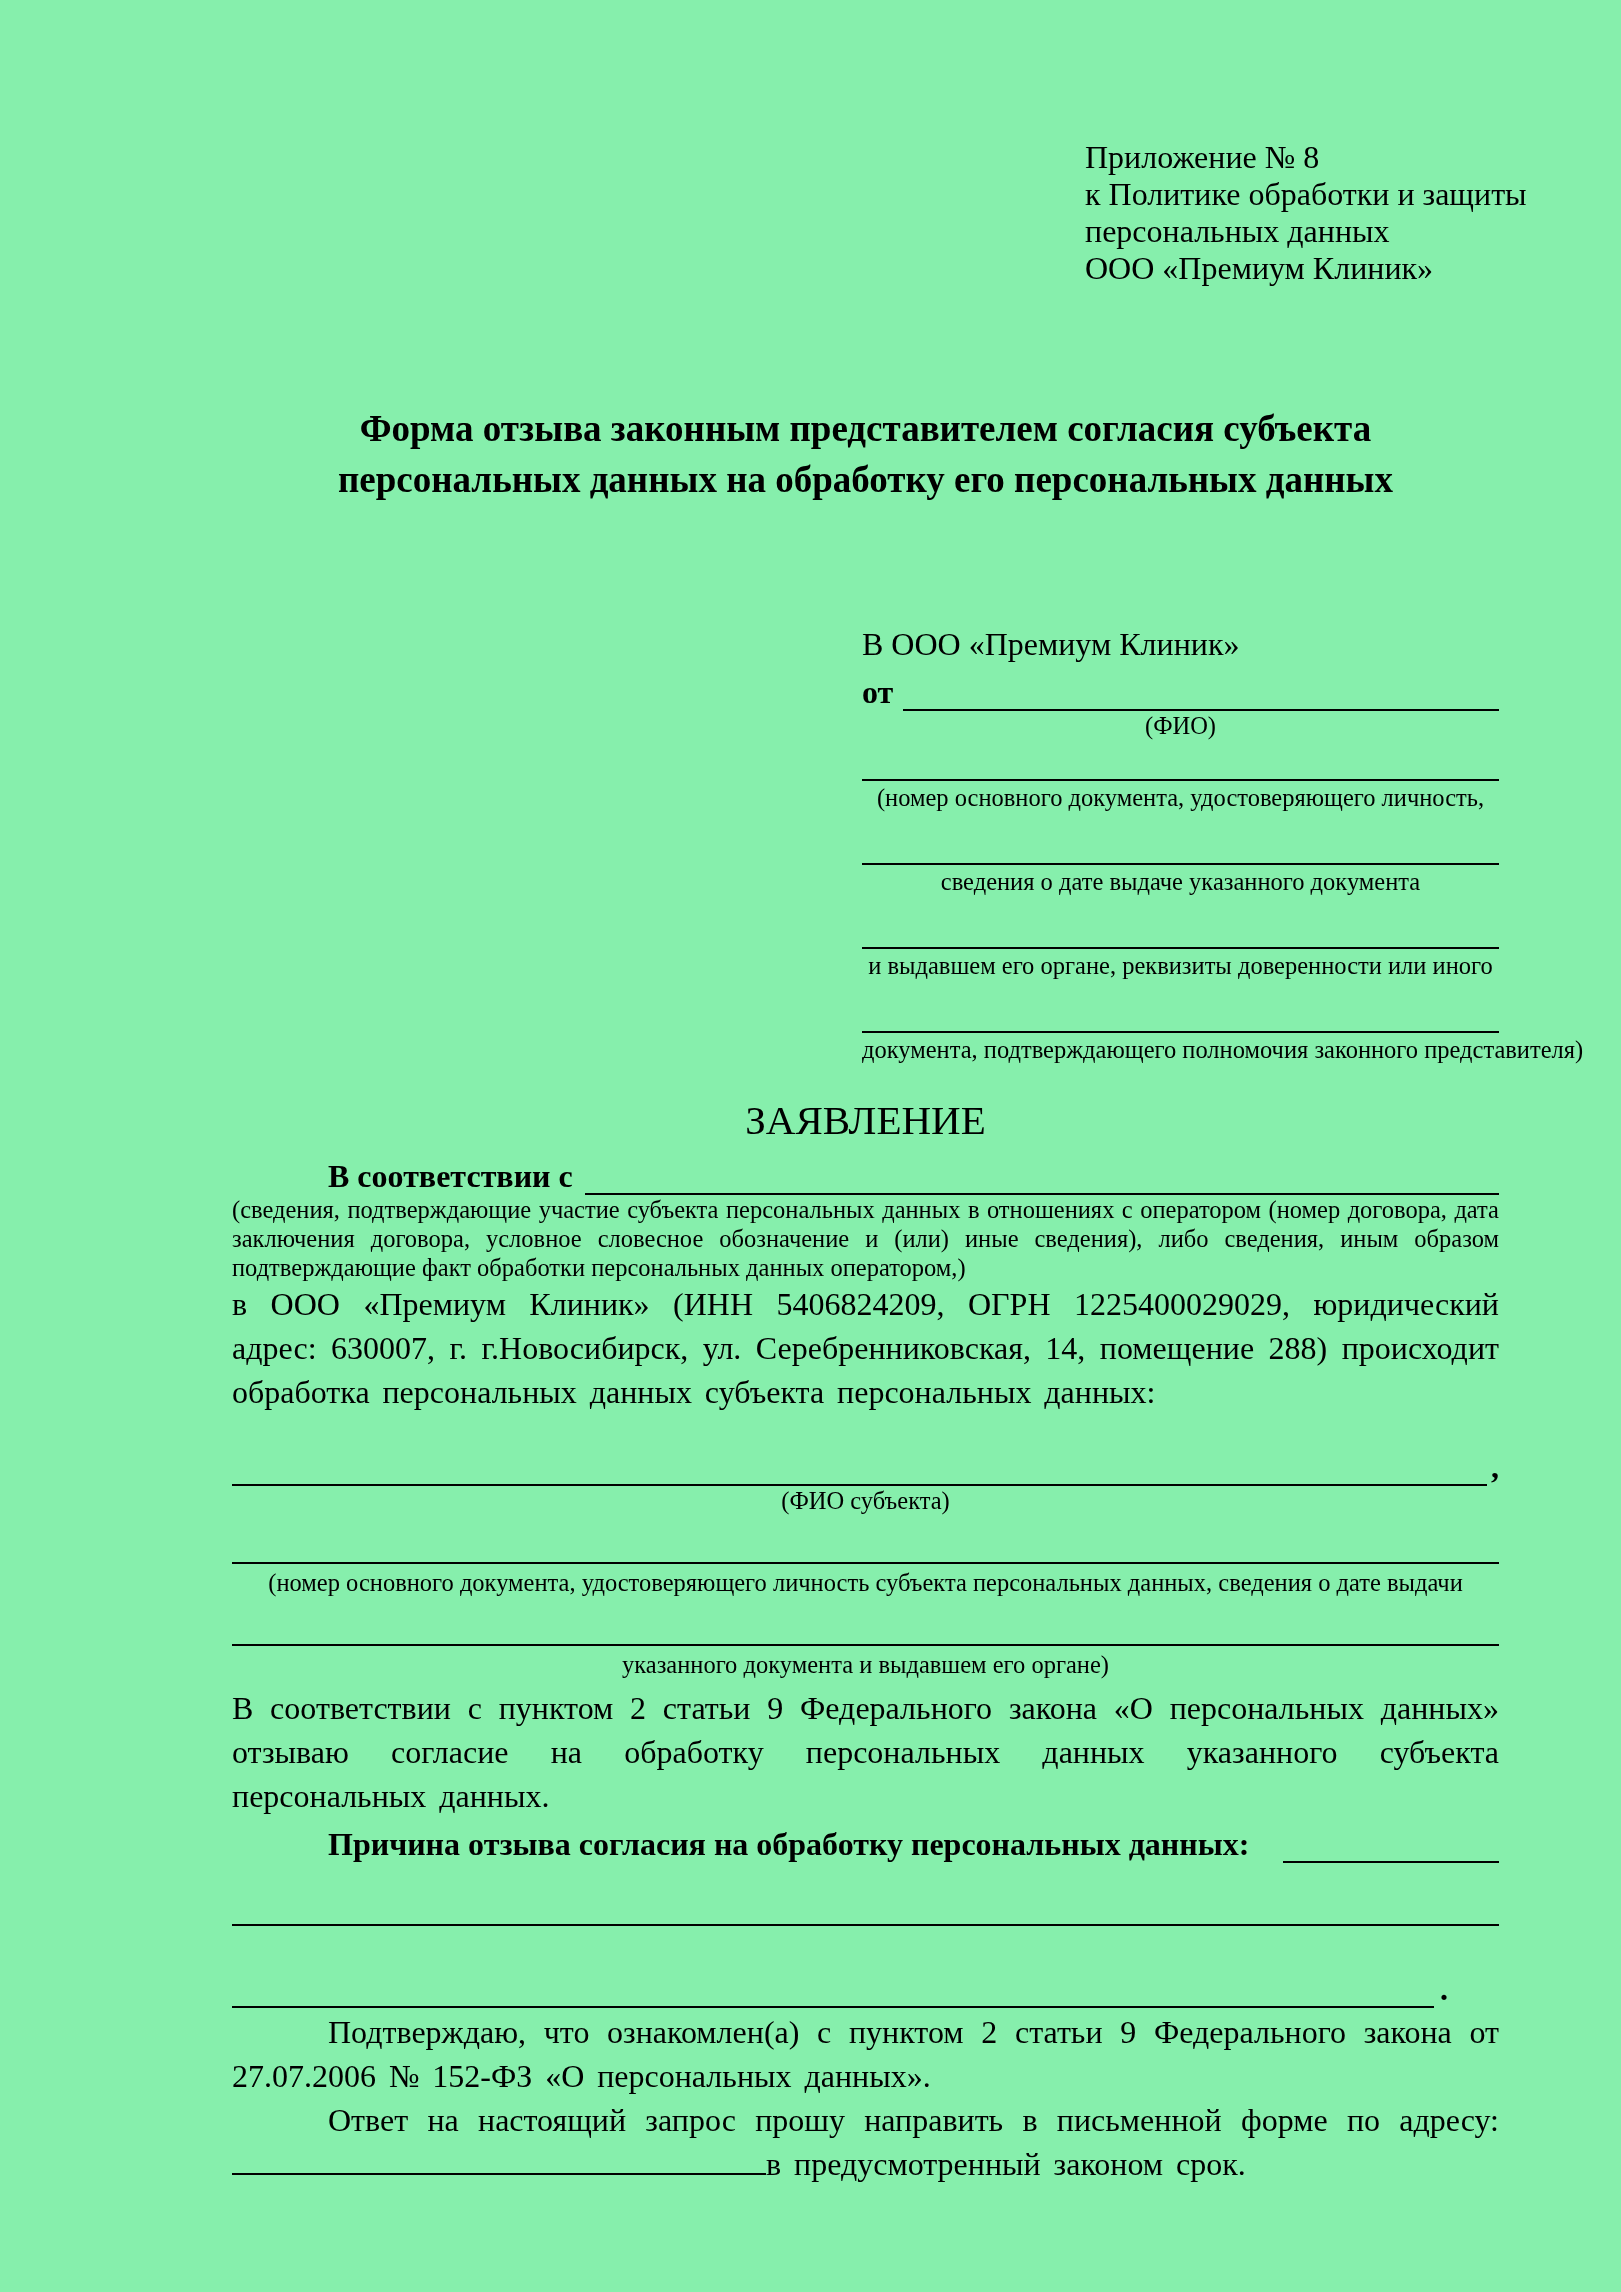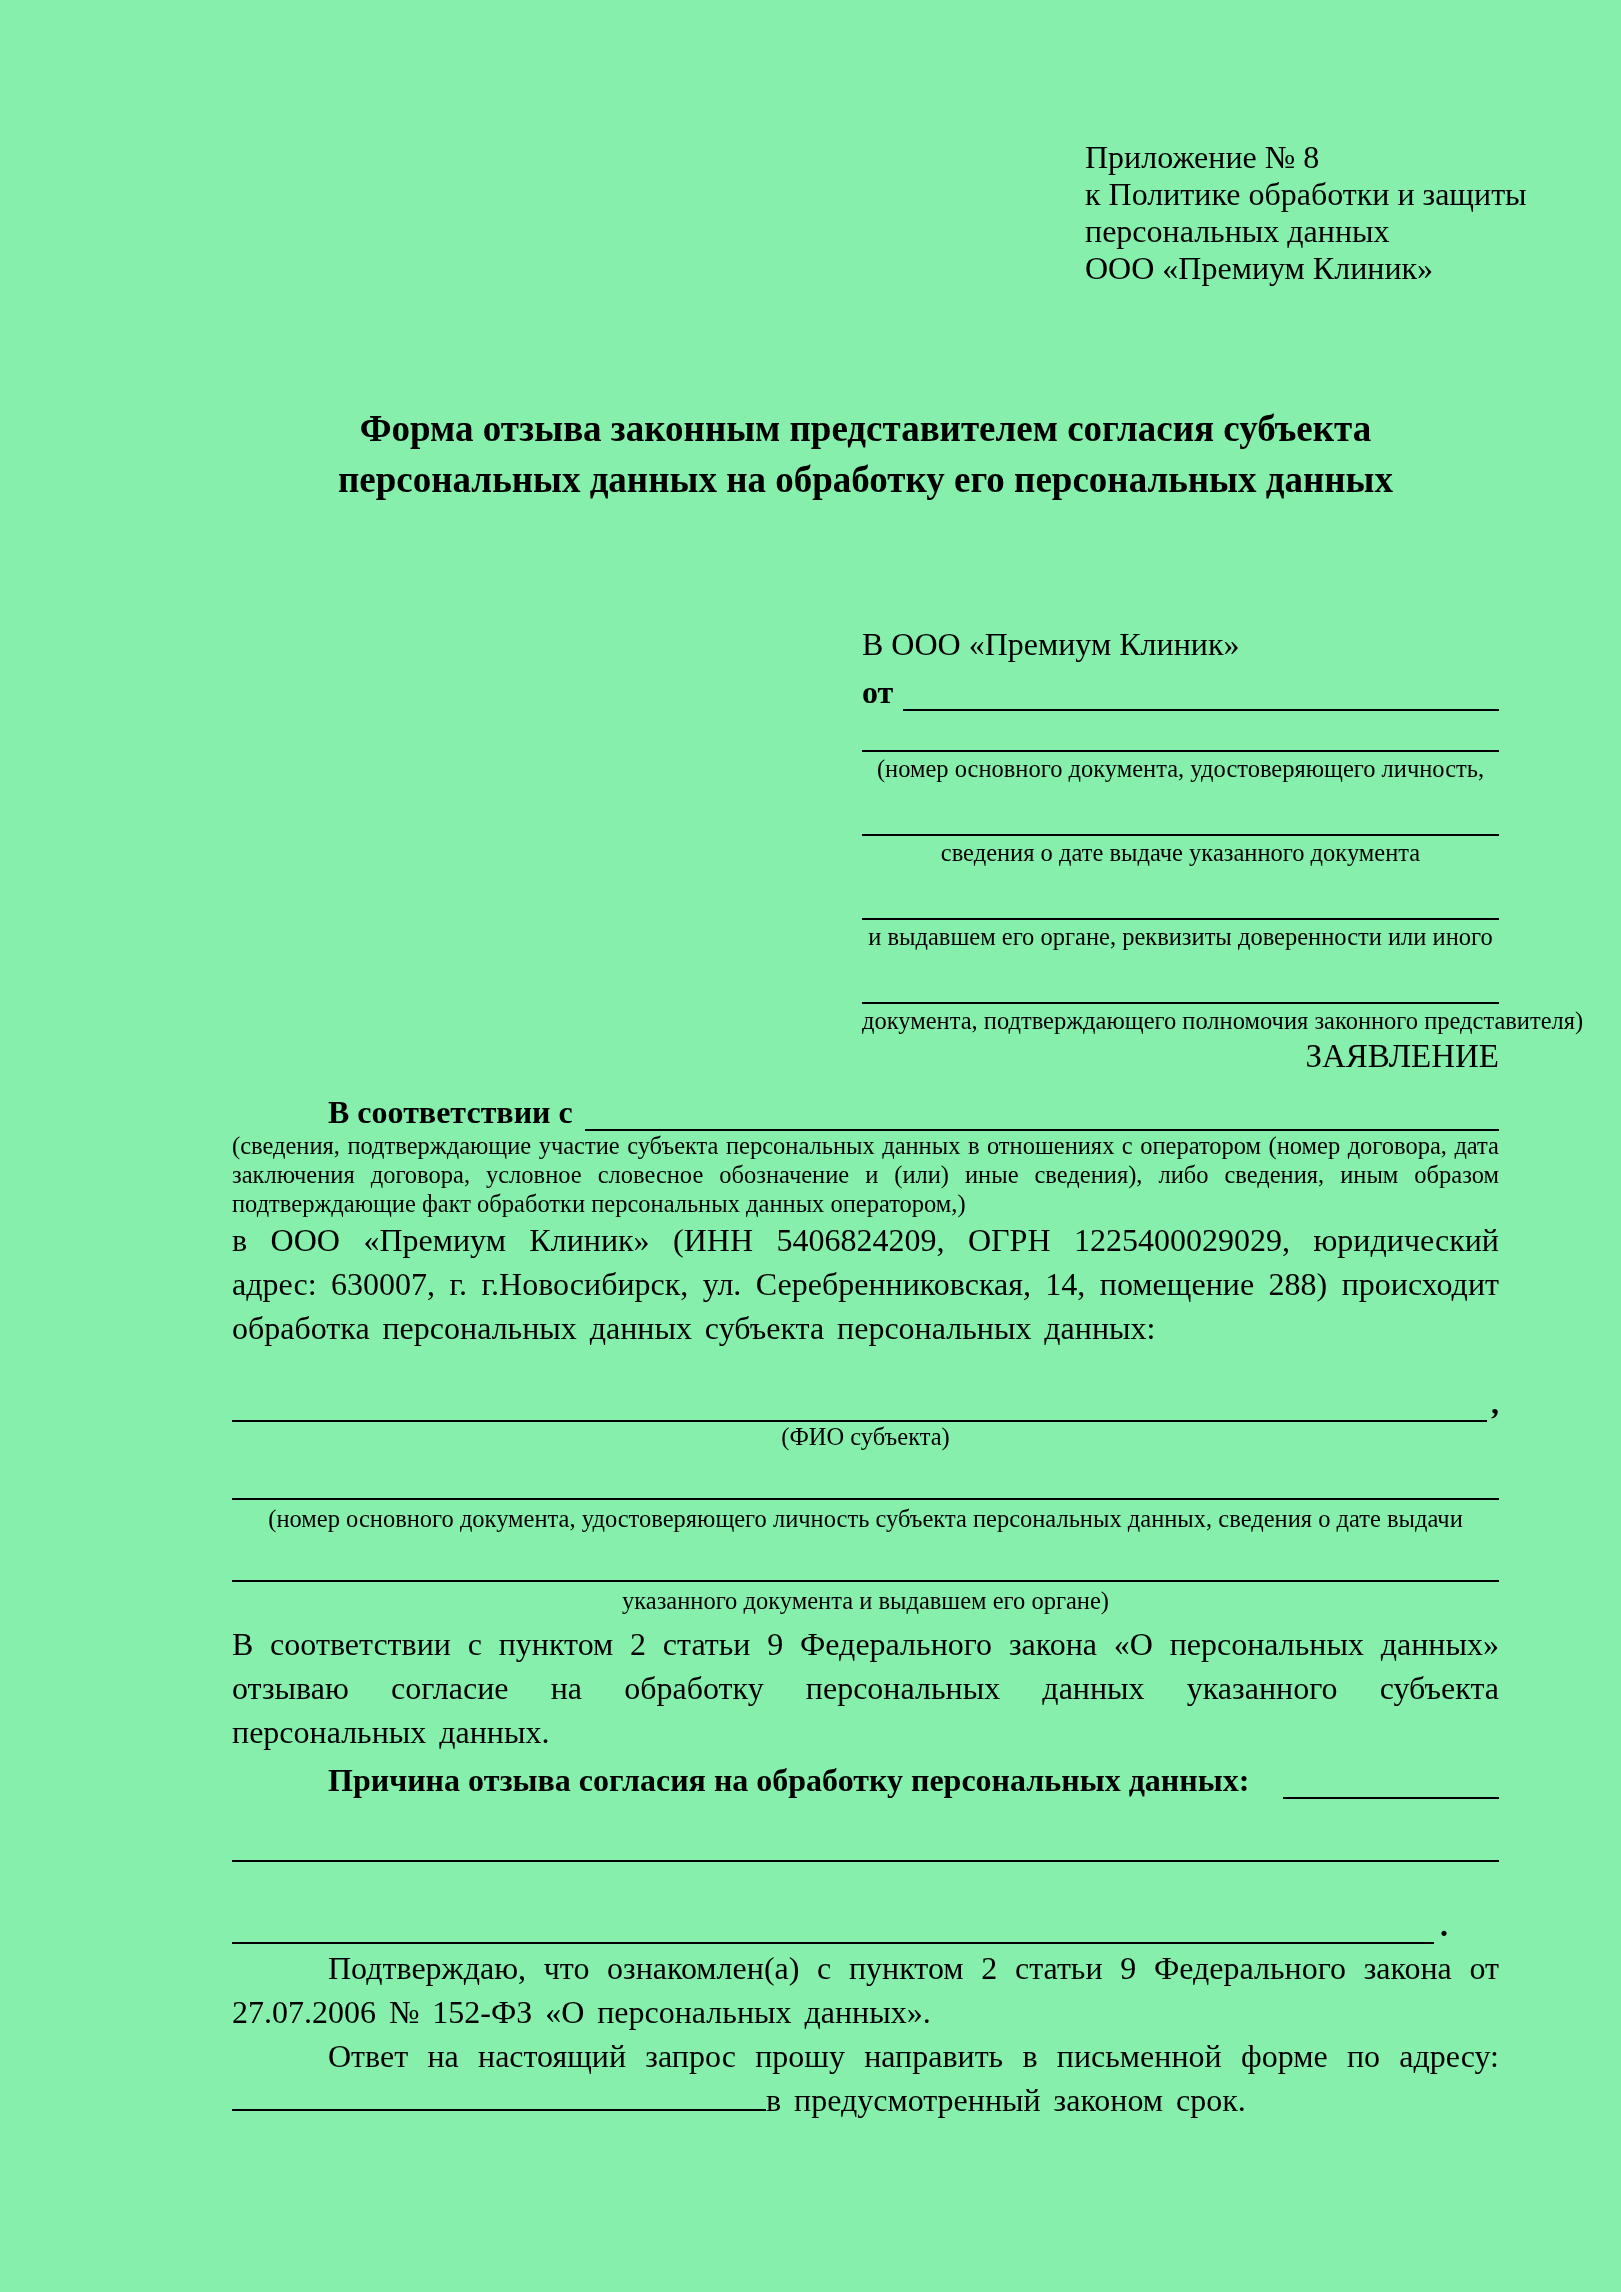--- a/index.html
+++ b/index.html
@@ -49,22 +49,23 @@
     line-height: 29px;
     text-align: center;
     white-space: nowrap;
   }
   .rule { border-bottom: 2.9px solid #000; height: 0; }
   .addressee .group1 { margin-top: 39px; }
   .addressee .group  { margin-top: 51px; }
   .addressee .rule   { margin-bottom: 2px; }
   
   .statement-heading {
-    text-align: right;
-    font-size: 33px;
+    margin-top: 35px;
+    text-align: center;
+    font-size: 41px;
     line-height: 43px;
   }
   .accordance-row {
     margin-top: 5.9px;
     font-size: 32px;
     height: 47px;
     padding-left: 96px;
   }
   .accordance-row .lead { padding-right: 11.8px; white-space: nowrap; }
   .fineprint {
@@ -115,20 +116,21 @@
     <div>Форма отзыва законным представителем согласия субъекта</div>
     <div>персональных данных на обработку его персональных данных</div>
   </div>
 
   <div class="addressee">
     <div class="to-line">В ООО «Премиум Клиник»</div>
     <div class="row from-row">
       <span class="from-label">от</span>
       <span class="fill"></span>
     </div>
+    <div class="caption">(ФИО)</div>
 
     <div class="group1">
       <div class="rule"></div>
       <div class="caption">(номер основного документа, удостоверяющего личность,</div>
     </div>
     <div class="group">
       <div class="rule"></div>
       <div class="caption">сведения о дате выдаче указанного документа</div>
     </div>
     <div class="group">

